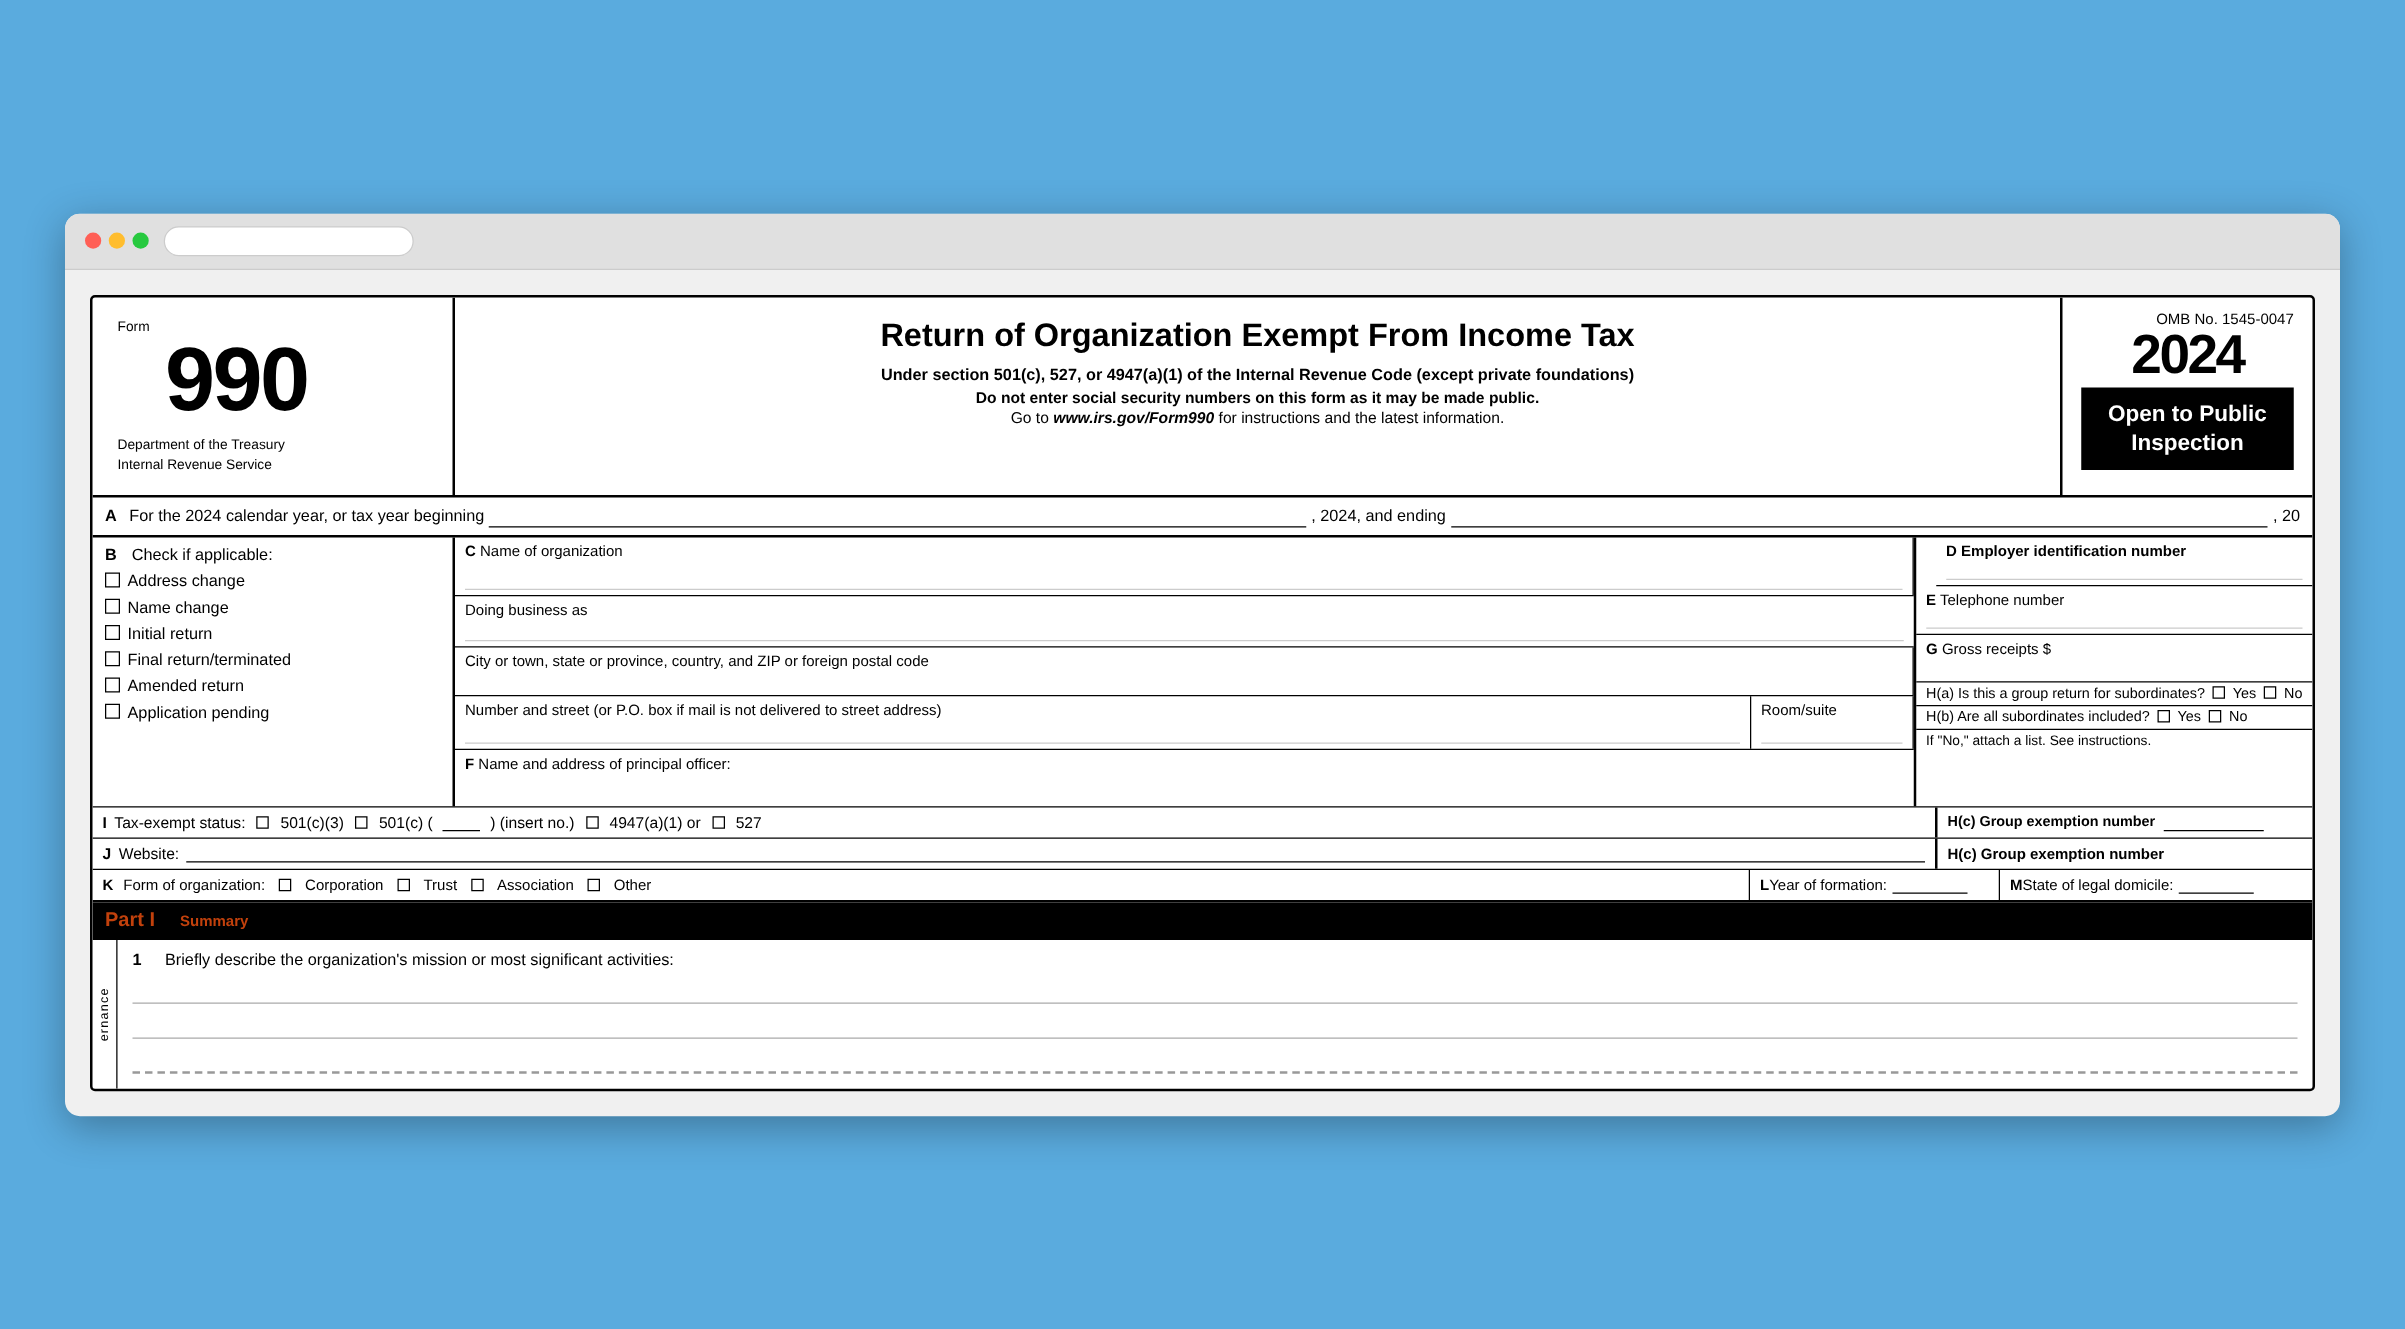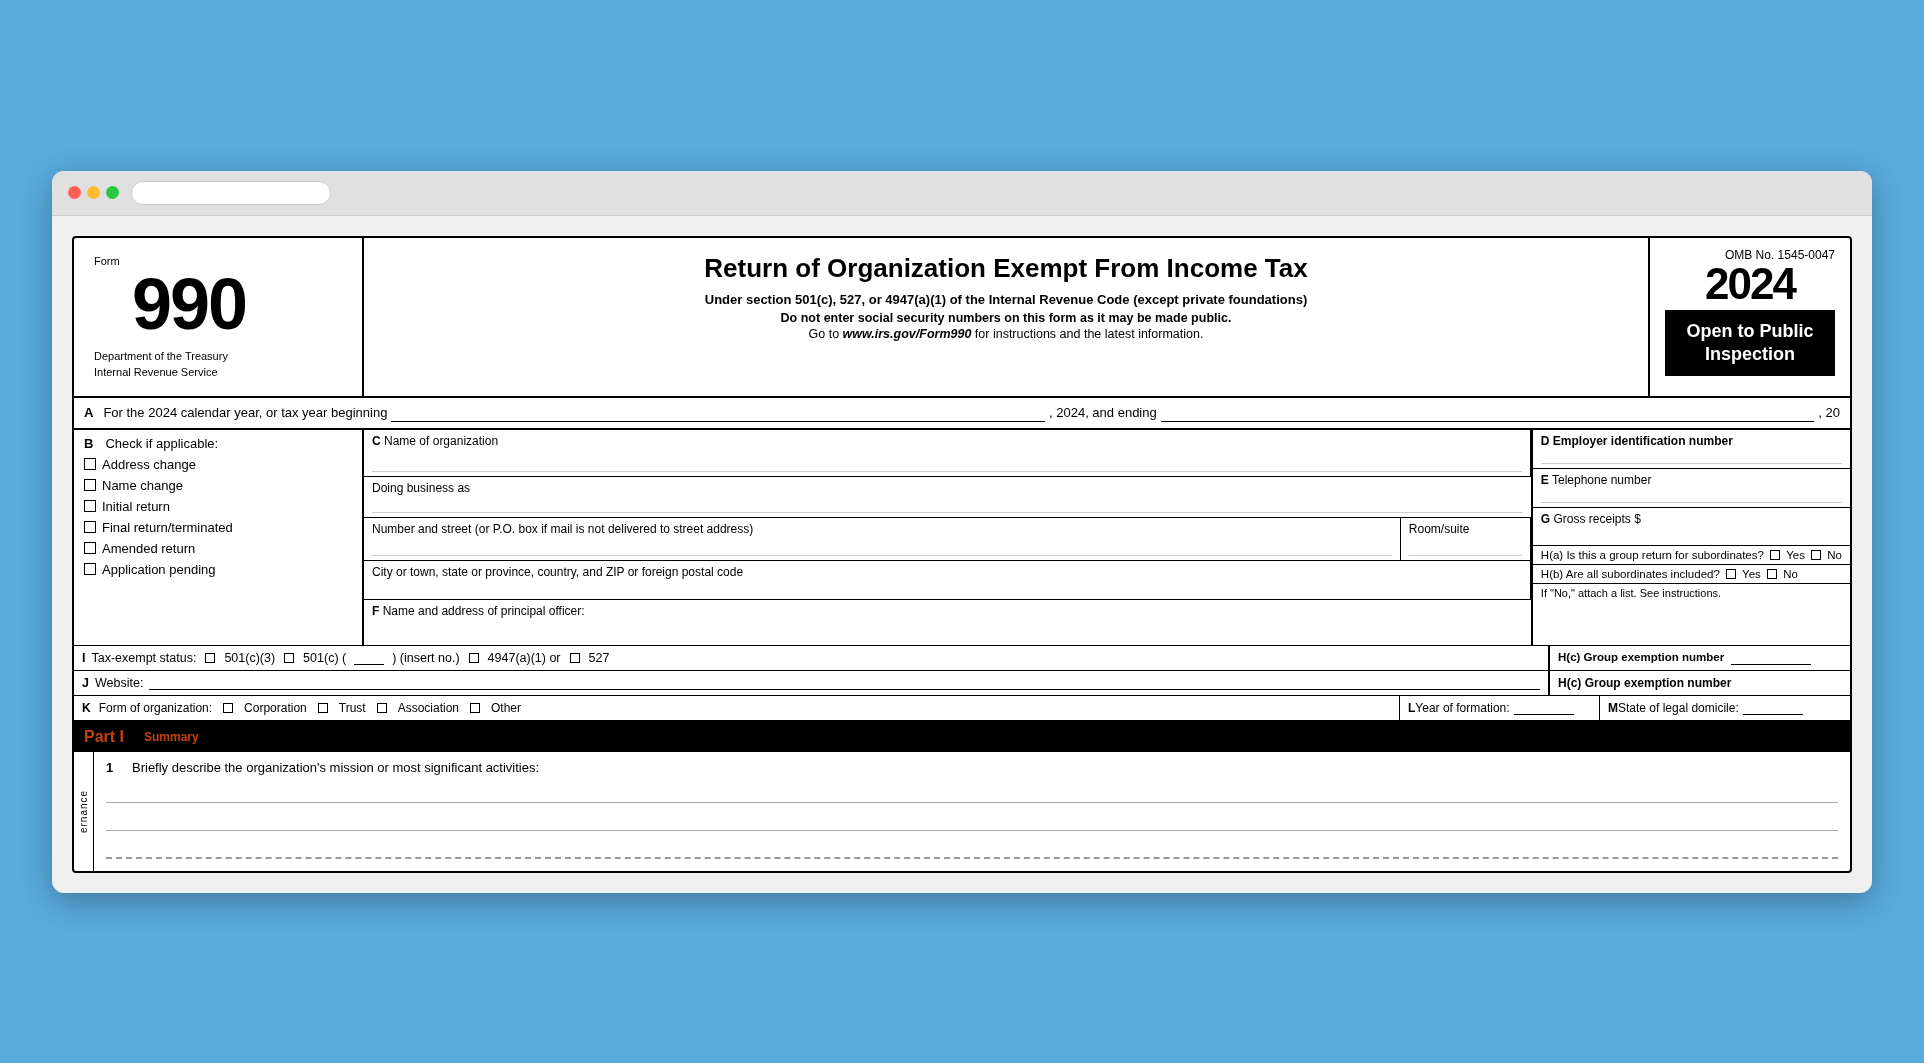--- a/index.html
+++ b/index.html
@@ -476,48 +476,48 @@
             <div class="cell-input-line"></div>
           </div>
         </div>
 
         <div style="padding:4px 8px; border-bottom:1px solid black; font-size:12px; min-height:28px;">
           <span>Doing business as</span>
           <div style="border-bottom:1px solid #ccc; height:16px; margin-top:2px;"></div>
         </div>
 
         <div style="display:flex; border-bottom:1px solid black;">
+          <div style="flex:1; padding:4px 8px; border-right:1px solid black; font-size:12px; min-height:38px;">
+            <span>City or town, state or province, country, and ZIP or foreign postal code</span>
+          </div>
+        </div>
+
+        <div style="display:flex; border-bottom:1px solid black;">
           <div style="flex:1; padding:4px 8px; border-right:1px solid black; font-size:12px;">
             <span>Number and street (or P.O. box if mail is not delivered to street address)</span>
             <div style="border-bottom:1px solid #ccc; height:16px; margin-top:4px;"></div>
           </div>
           <div style="width:130px; padding:4px 8px; border-right:1px solid black; font-size:12px;">
             <span>Room/suite</span>
             <div style="border-bottom:1px solid #ccc; height:16px; margin-top:4px;"></div>
-          </div>
-        </div>
-
-        <div style="display:flex; border-bottom:1px solid black;">
-          <div style="flex:1; padding:4px 8px; border-right:1px solid black; font-size:12px; min-height:38px;">
-            <span>City or town, state or province, country, and ZIP or foreign postal code</span>
           </div>
         </div>
 
         <div style="display:flex; min-height:45px;">
           <div style="flex:1; padding:4px 8px; font-size:12px;">
             <span class="bold">F</span>
             <span>Name and address of principal officer:</span>
           </div>
         </div>
 
       </div>
 
       <div class="right-col">
 
-        <div style="padding:4px 8px; border-bottom:1px solid black; font-size:12px; font-weight:bold; min-height:28px;">
+        <div style="padding:4px 8px; border-bottom:1px solid black; font-size:12px; font-weight:bold; min-height:28px;margin-left:16px;">
           <span class="bold">D</span>
           <span>Employer identification number</span>
           <div style="border-bottom:1px solid #ccc; height:14px; margin-top:2px;"></div>
         </div>
 
         <div style="padding:4px 8px; border-bottom:1px solid black; font-size:12px; min-height:28px;">
           <span class="bold">E</span>
           <span>Telephone number</span>
           <div style="border-bottom:1px solid #ccc; height:14px; margin-top:2px;"></div>
         </div>

